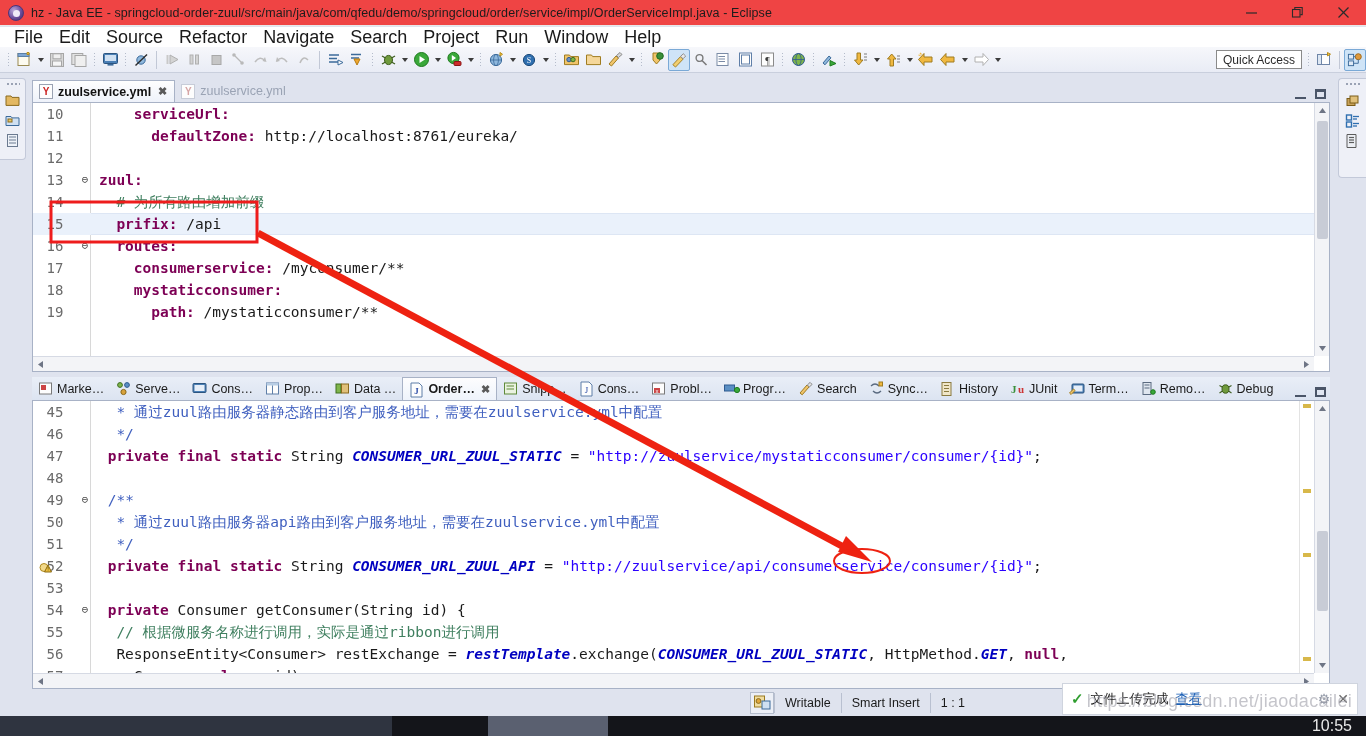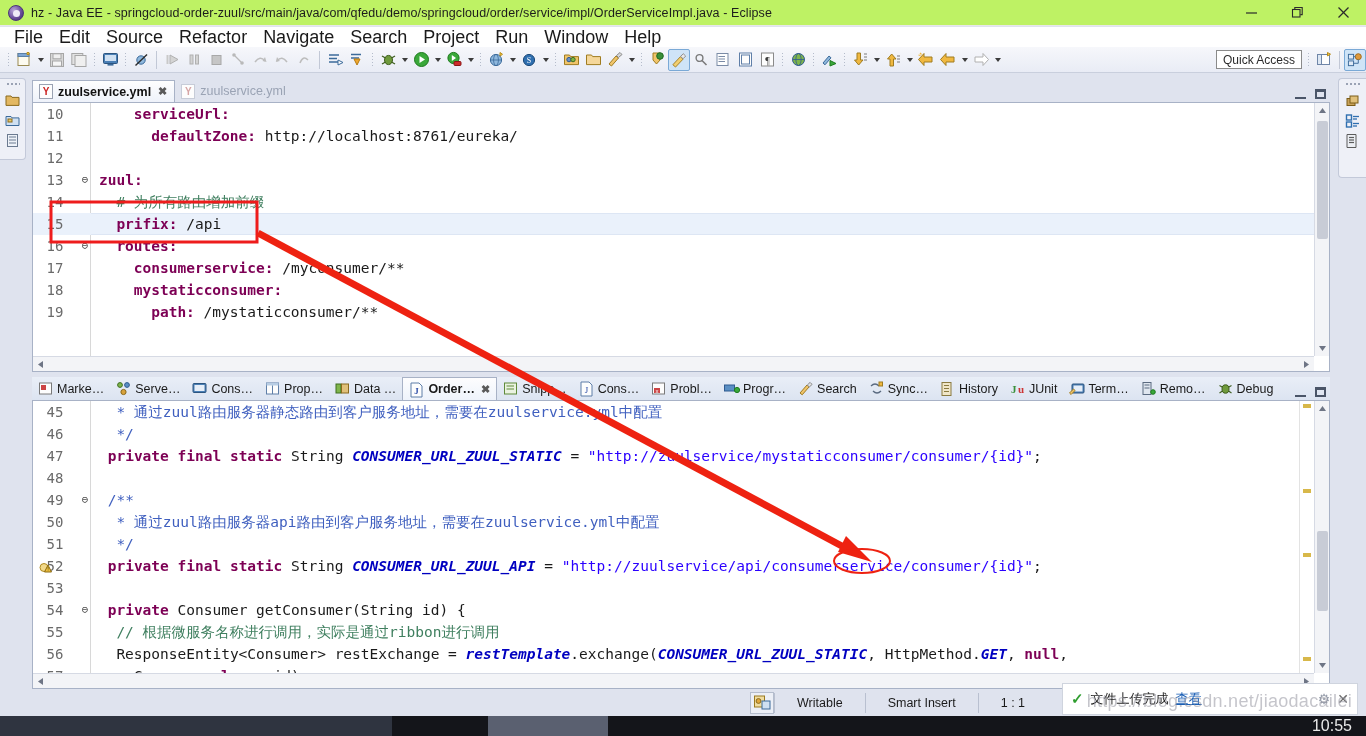--- a/index.html
+++ b/index.html
@@ -12,21 +12,21 @@
   }
   .app {
     position: relative;
     width: 1366px; height: 736px;
     background: #dfe3ee;
   }
 
   
   .titlebar {
     position: absolute; left: 0; top: 0; width: 1366px; height: 26px;
-    background: #bef264;
+    background: #ef4444;
     display: flex; align-items: center;
     border-bottom: 1px solid #e8e8e8;
   }
   .title-icon {
     width: 16px; height: 16px; margin-left: 8px; margin-right: 7px;
     border-radius: 50%;
     background: radial-gradient(circle at 35% 32%, #b9a7d8 0%, #6c4f9e 55%, #3b2860 100%);
     border: 1px solid #4b3478;
     position: relative; flex: none;
   }
@@ -237,21 +237,21 @@
   .warn-bulb {
     position: absolute; left: 6px; width: 13px; height: 13px;
   }
 
   
   .statusbar {
     position: absolute; left: 0; bottom: 20px; width: 1366px; height: 27px;
     background: #dfe3ee; display: flex; align-items: center;
   }
   .sb-cell {
-    font-size: 12.5px; color: #1a1a1a; padding: 0 22px; height: 20px; line-height: 20px;
+    font-size: 12.5px; color: #1a1a1a; padding: 0 10px; height: 20px; line-height: 20px;
     border-left: 1px solid #b9c0d0; white-space: nowrap;
   }
   .sb-icon-btn {
     width: 24px; height: 22px; margin-left: 750px;
     border: 1px solid #b5bdcd; background: #eceff6;
     display: flex; align-items: center; justify-content: center;
   }
   .toast {
     position: absolute; right: 8px; bottom: 21px;
     width: 296px; height: 32px;

